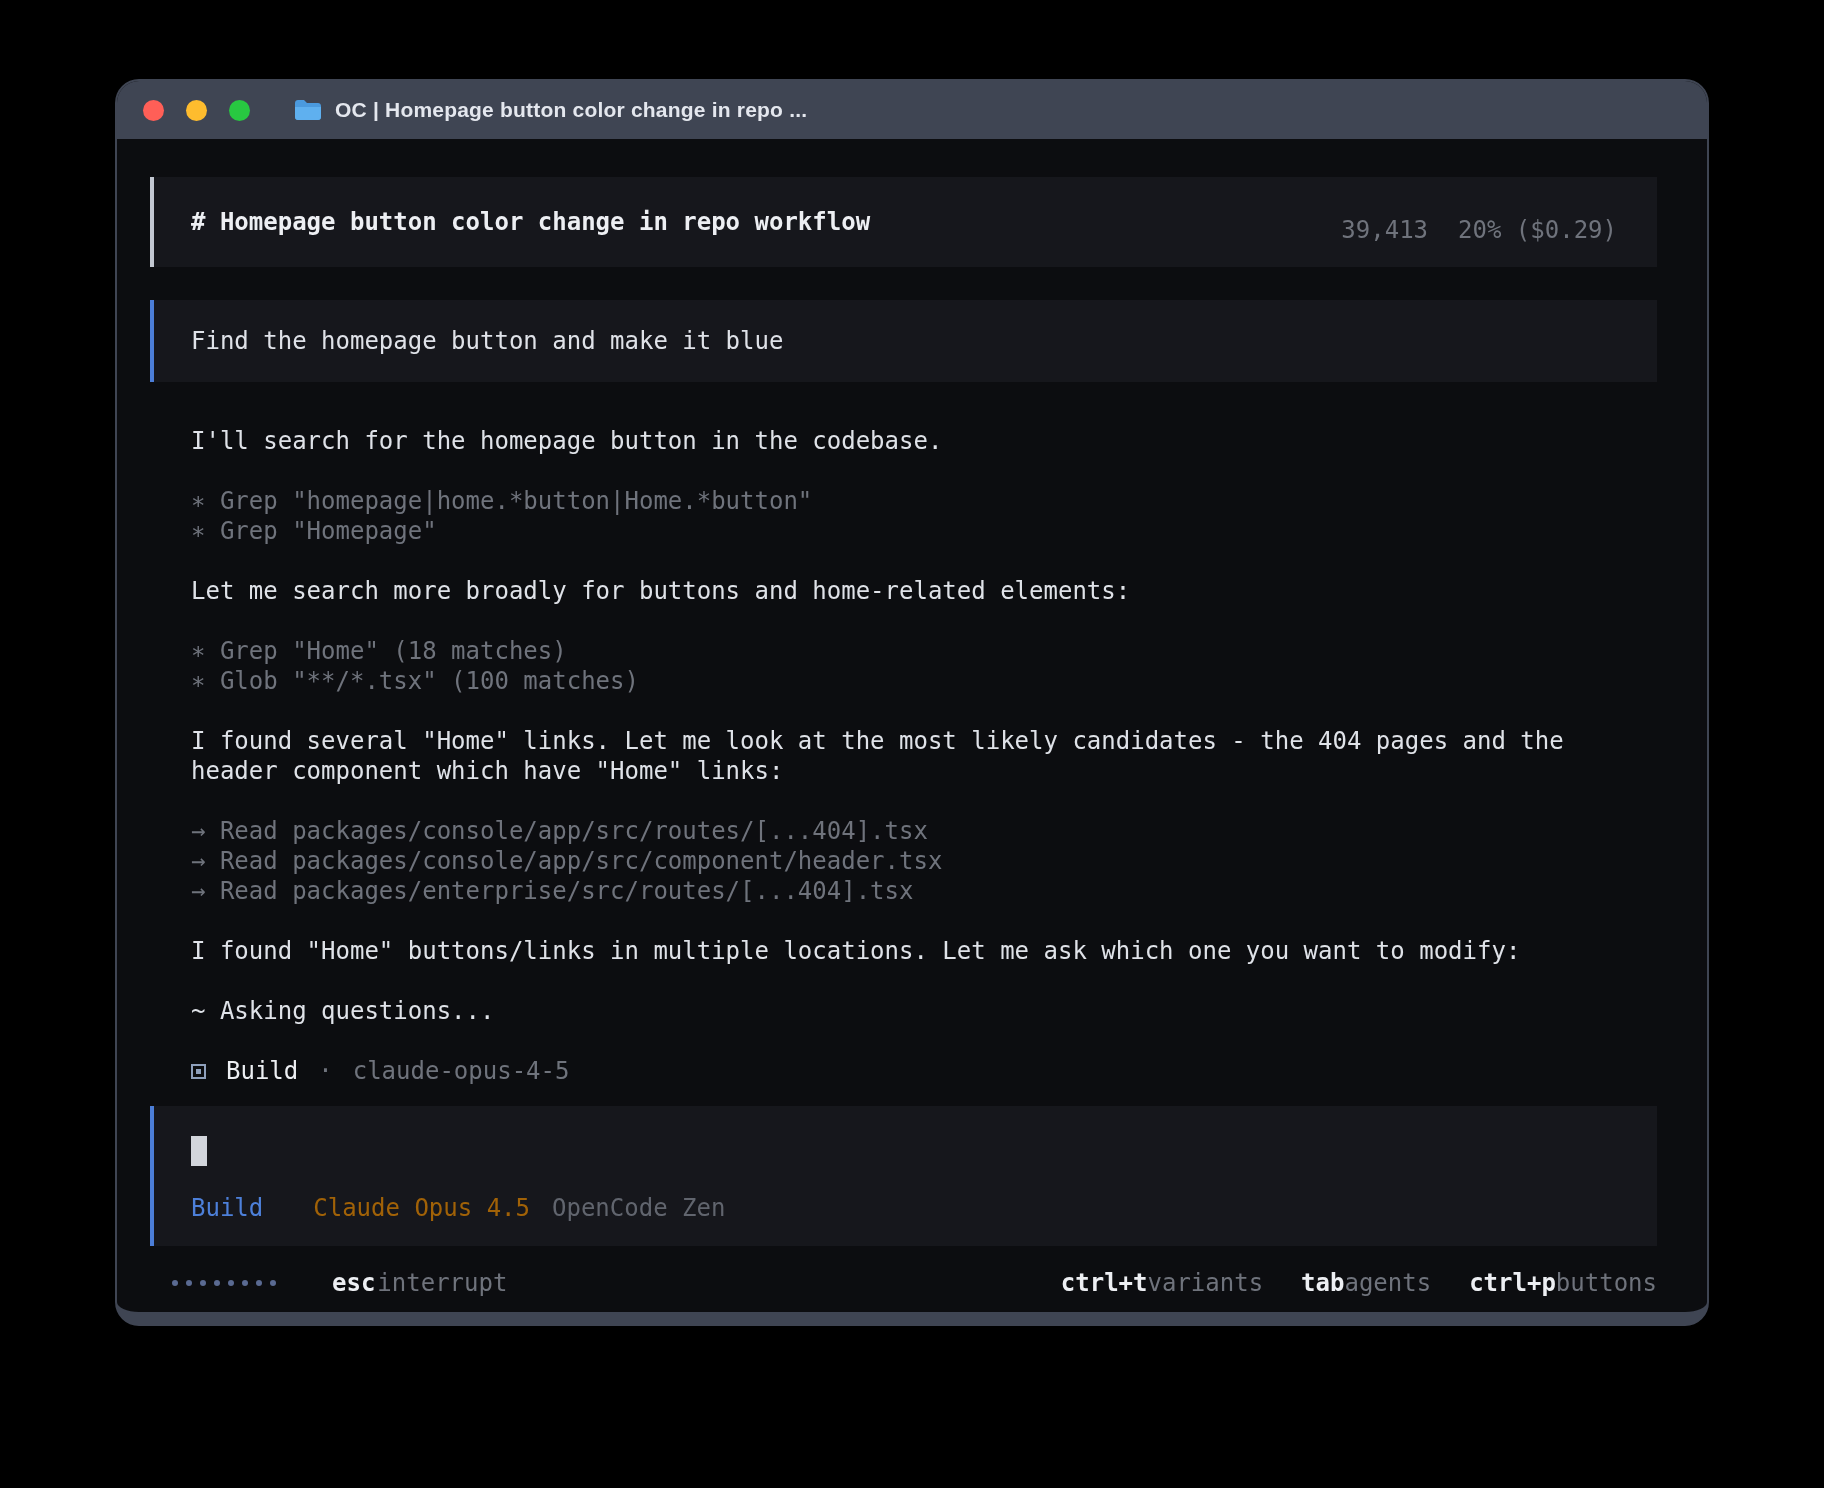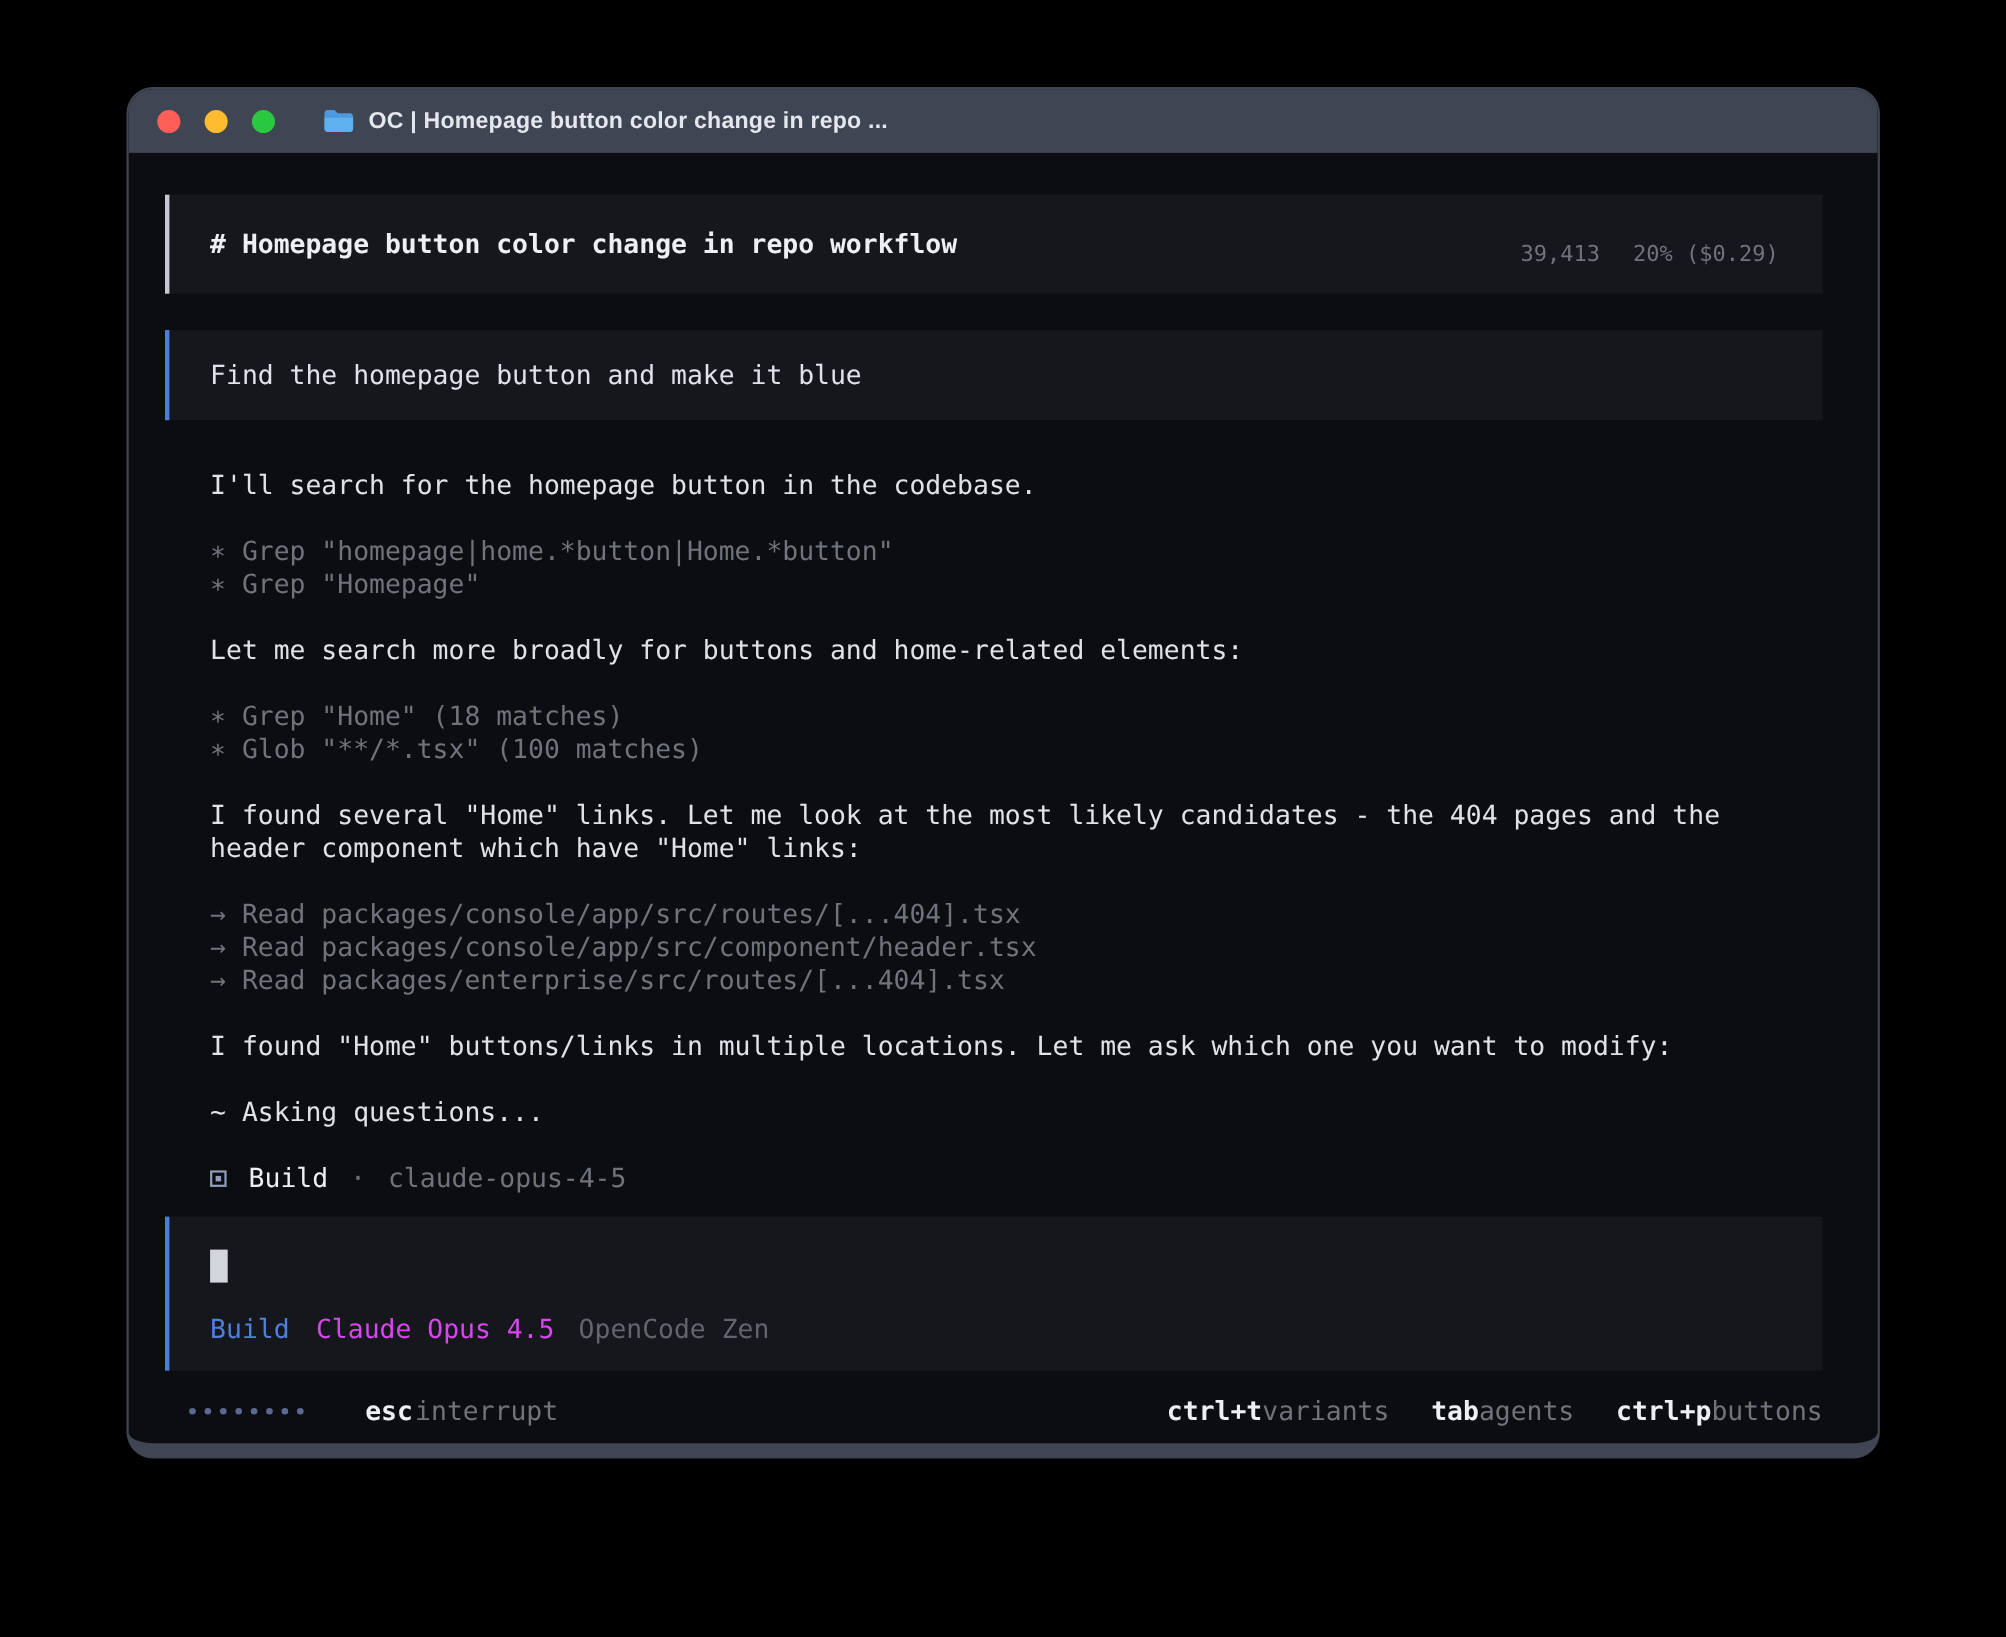--- a/index.html
+++ b/index.html
@@ -43,21 +43,21 @@
     background: #16171c;
     border-left: 4px solid #4c7ed8;
   }
   .session-header {
     border-left-color: #c3c8d2;
     height: 90px;
     display: flex; align-items: center; justify-content: space-between;
     padding: 0 40px 0 37px;
   }
   .session-title { color: #edeff3; font-weight: 700; font-size: 24px; white-space: pre; }
-  .session-stats { color: #6f737c; font-size: 20px; display: flex; gap: 30px; white-space: pre; margin-top: 16px; }
+  .session-stats { color: #6f737c; font-size: 24px; display: flex; gap: 30px; white-space: pre; margin-top: 16px; }
 
   .user-block {
     margin-top: 33px;
     height: 82px;
     display: flex; align-items: center;
     padding: 0 40px 0 37px;
   }
   .user-text { color: #dfe2e8; font-size: 24px; white-space: pre; }
 
   .transcript { margin-top: 44px; padding: 0 41px; font-size: 24px; line-height: 30px; }
@@ -81,21 +81,21 @@
     margin-top: 20px;
     padding: 30px 37px 24px 37px;
   }
   .cursor {
     width: 16px; height: 30px;
     background: #d2d5db;
     display: block;
   }
   .model-row { margin-top: 28px; display: flex; align-items: baseline; font-size: 24px; white-space: pre; }
   .mode-label { color: #4d80da; }
-  .model-name { color: #d946ef; margin-left: 24px; }
+  .model-name { color: #a16207; margin-left: 50px; }
   .provider-name { color: #61656e; margin-left: 22px; }
 
   .footer {
     margin-top: 22px;
     height: 30px;
     display: flex; align-items: center; justify-content: space-between;
     padding: 0 0 0 22px;
     font-size: 24px;
   }
   .footer-left { display: flex; align-items: center; }

